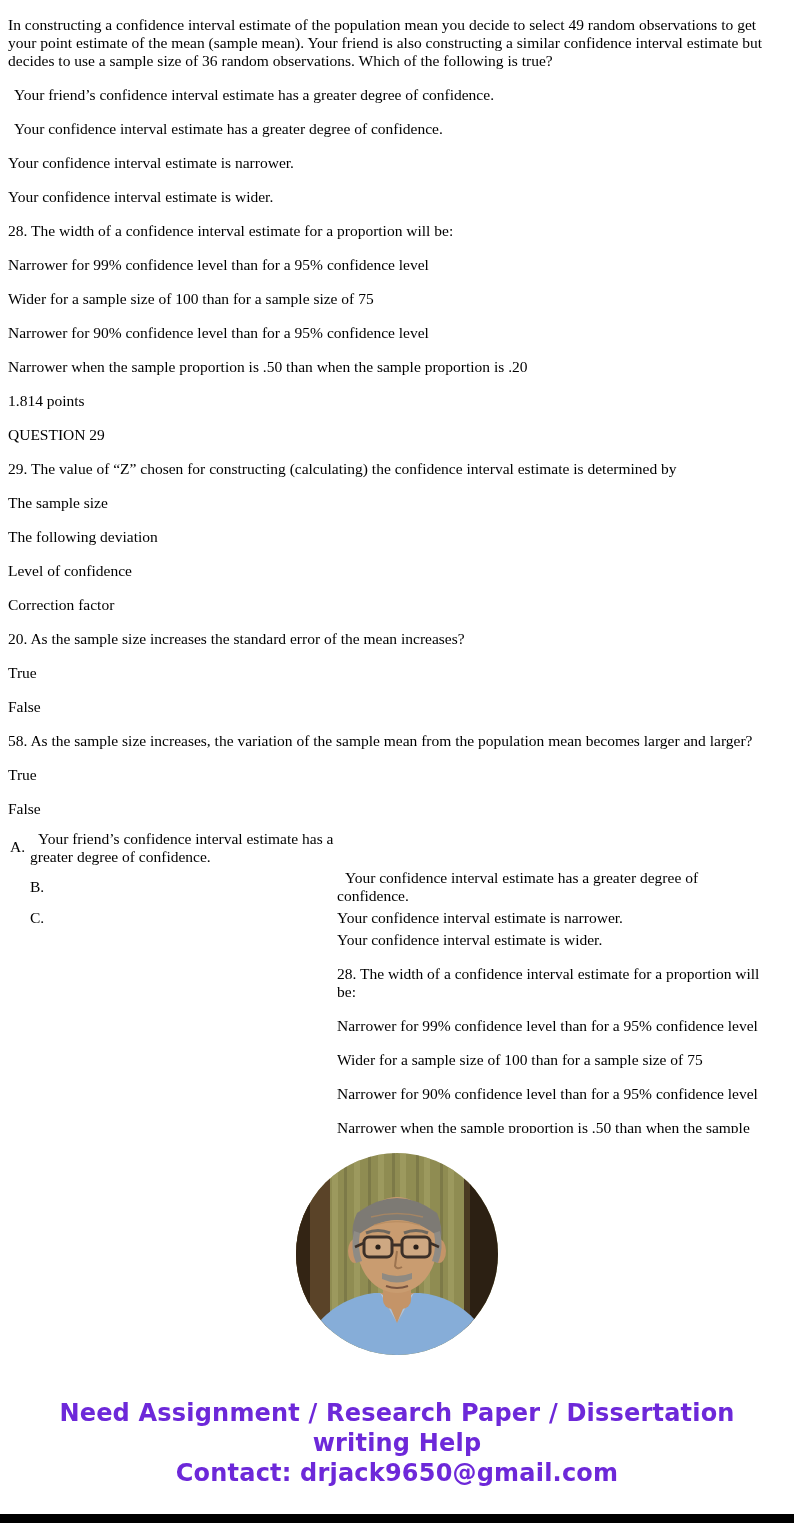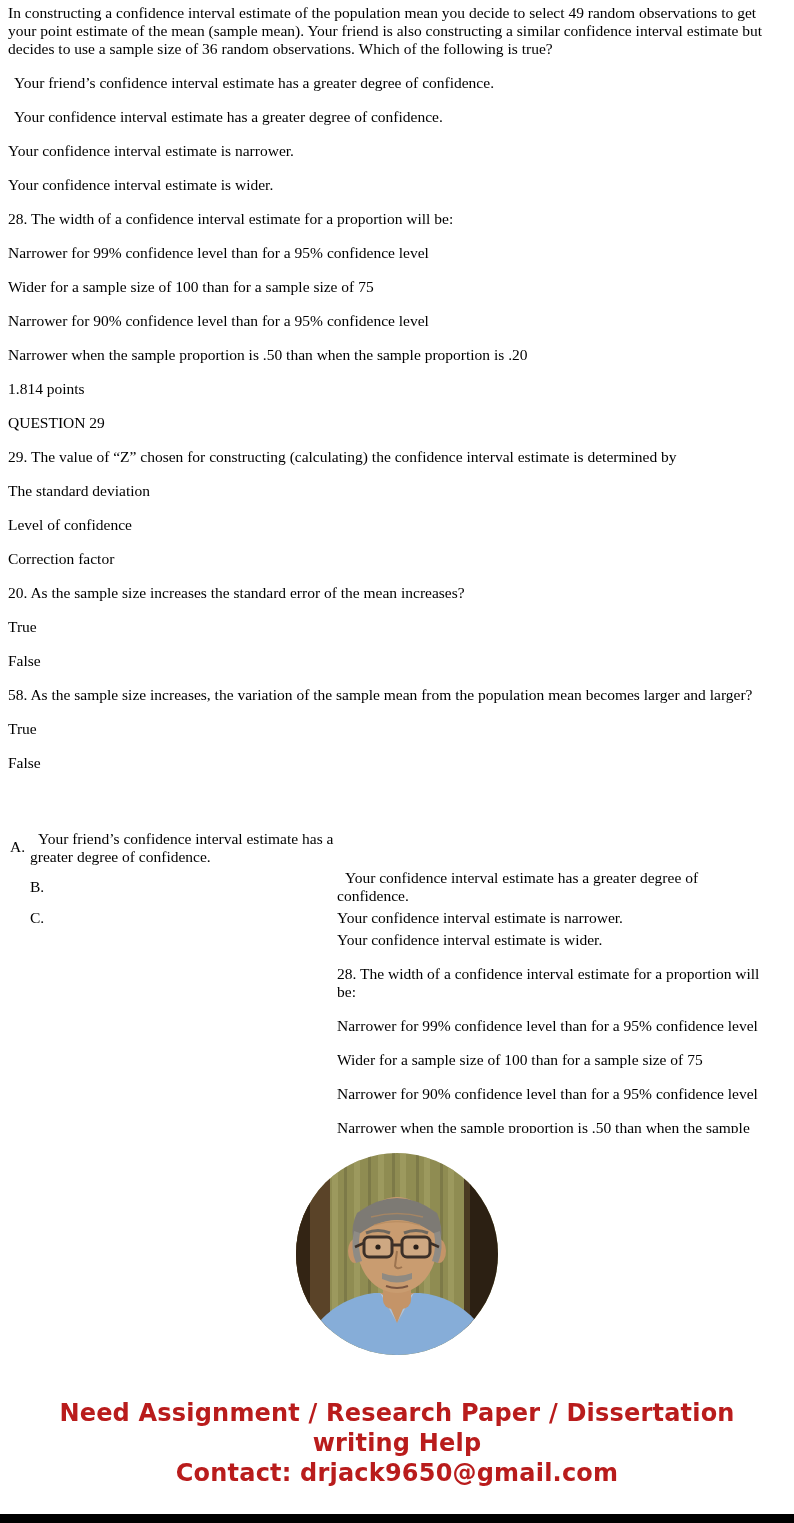--- a/index.html
+++ b/index.html
@@ -11,21 +11,21 @@
     overflow: hidden;
     font-family: "Liberation Serif", "DejaVu Serif", serif;
     font-size: 15.5px;
     color: #000000;
   }
 
   
   .top {
     position: absolute;
     left: 8px;
-    top: 4px;
+    top: 16px;
     width: 778px;
   }
   .top p { margin: 0 0 16px 0; line-height: 18px; }
   .ind { padding-left: 6px; }
 
   
   .answer-section {
     position: absolute;
     left: 0; top: 828px;
     width: 794px; height: 305px;
@@ -60,21 +60,21 @@
   .avatar svg { display: block; }
 
   
   .promo {
     position: absolute;
     left: 0; top: 1398px;
     width: 794px;
     text-align: center;
     font-family: "DejaVu Sans", "Liberation Sans", sans-serif;
     font-weight: 700;
-    color: #b91c1c;
+    color: #6d28d9;
   }
   .promo-heading { font-size: 24px; line-height: 30px; max-width: 750px; margin: 0 auto; letter-spacing: 0.2px; }
   .promo-contact { font-size: 24px; line-height: 30px; letter-spacing: 0.2px; }
 
   .bottom-bar {
     position: absolute;
     left: 0; bottom: 0;
     width: 794px; height: 9px;
     background: #000000;
   }
@@ -92,21 +92,22 @@
   <p>28. The width of a confidence interval estimate for a proportion will be:</p>
   <p>Narrower for 99% confidence level than for a 95% confidence level</p>
   <p>Wider for a sample size of 100 than for a sample size of 75</p>
   <p>Narrower for 90% confidence level than for a 95% confidence level</p>
   <p>Narrower when the sample proportion is .50 than when the sample proportion is .20</p>
 
   <p>1.814 points</p>
   <p>QUESTION 29</p>
 
   <p>29. The value of “Z” chosen for constructing (calculating) the confidence interval estimate is determined by</p>
-  <p>The standard deviation</p>
+  <p>The sample size</p>
+  <p>The following deviation</p>
   <p>Level of confidence</p>
   <p>Correction factor</p>
 
   <p>20. As the sample size increases the standard error of the mean increases?</p>
   <p>True</p>
   <p>False</p>
 
   <p>58. As the sample size increases, the variation of the sample mean from the population mean becomes larger and larger?</p>
   <p>True</p>
   <p>False</p>

